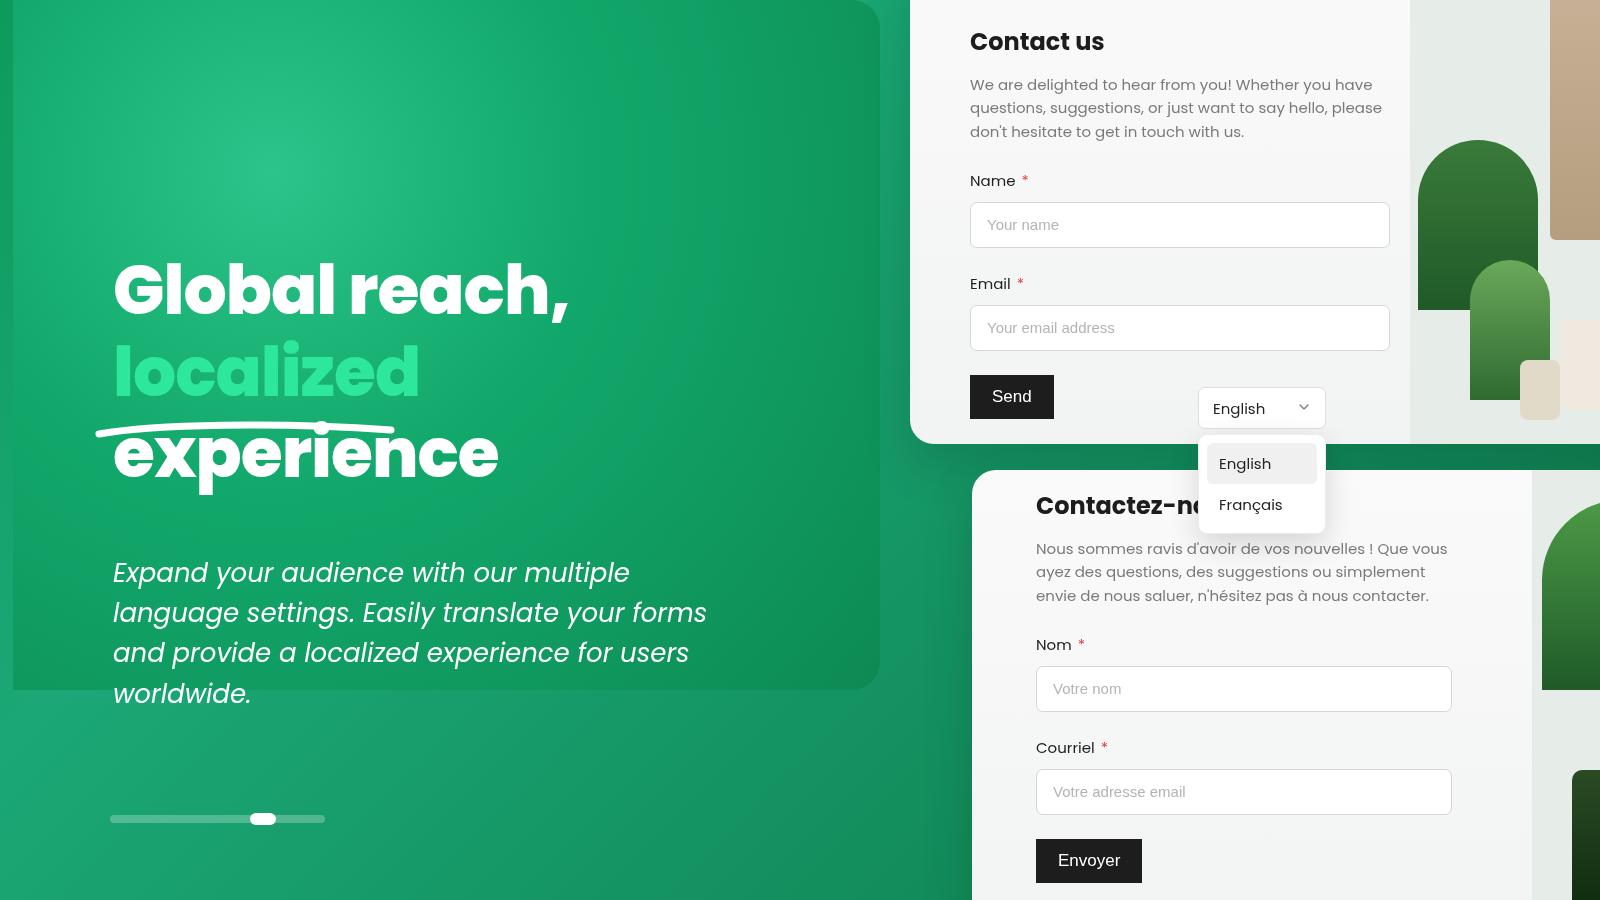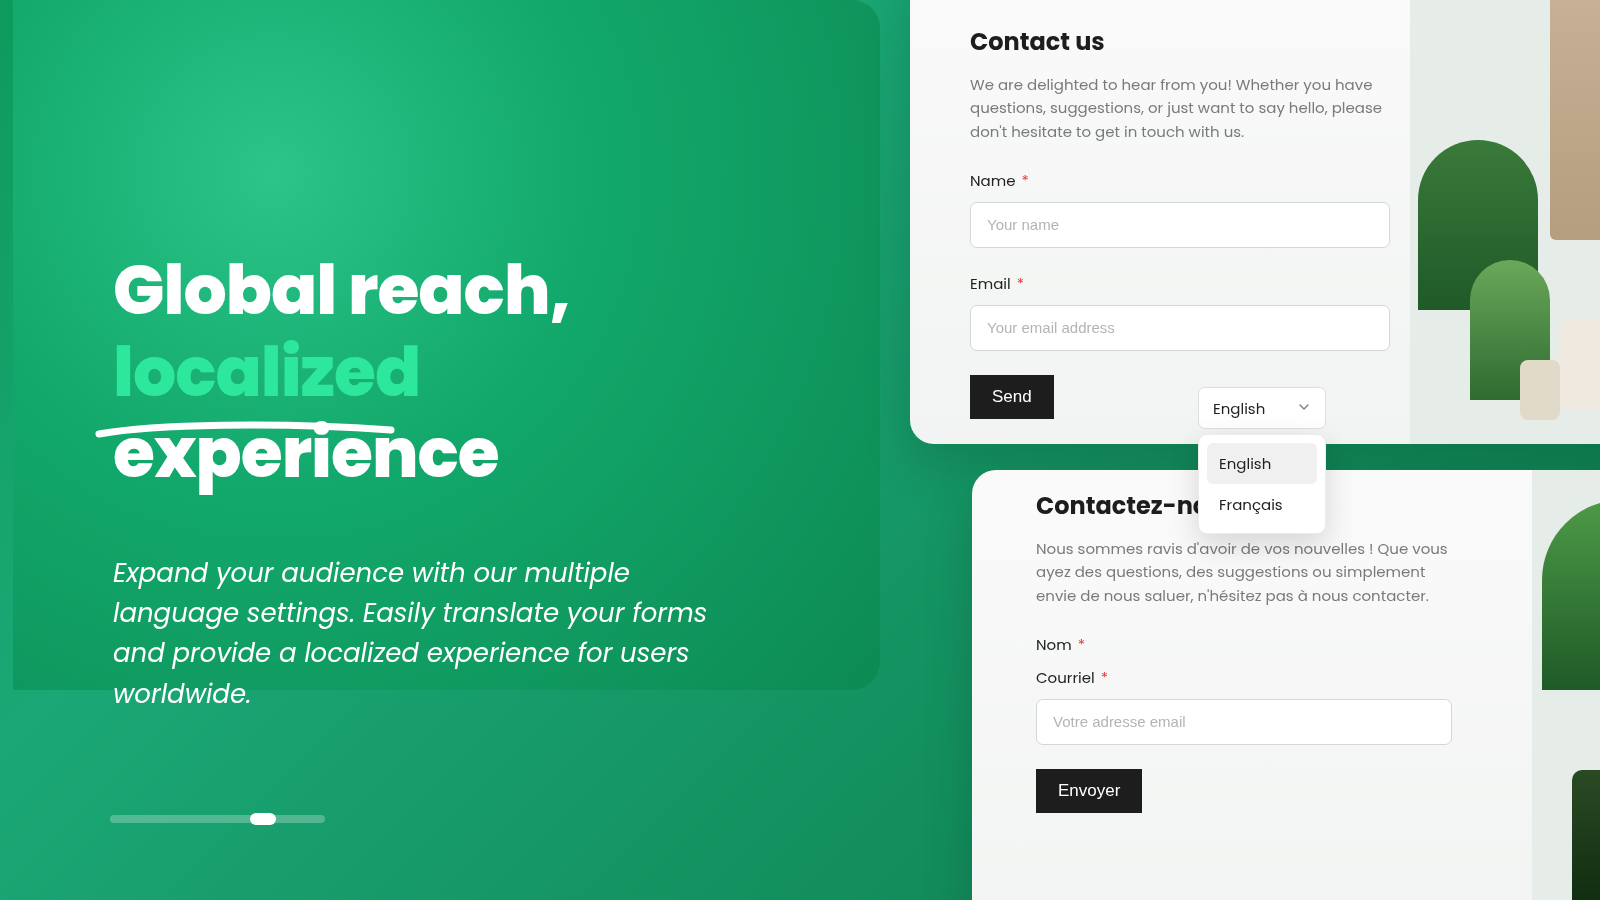--- a/index.html
+++ b/index.html
@@ -242,20 +242,21 @@
 </div>
 
 <div class="card card-b">
   <h2>Contactez-nous</h2>
   <p class="desc">Nous sommes ravis d'avoir de vos nouvelles ! Que vous ayez des questions, des suggestions ou simplement envie de nous saluer, n'hésitez pas à nous contacter.</p>
 
   <div class="field-label">
     <span>Nom</span>
     <span class="req">*</span>
   </div>
+  <input class="text-input" placeholder="Votre nom" style="">
 
   <div class="field-label">
     <span>Courriel</span>
     <span class="req">*</span>
   </div>
   <input class="text-input" placeholder="Votre adresse email" style="">
 
   <button class="btn">Envoyer</button>
 
   <div class="side-img">

